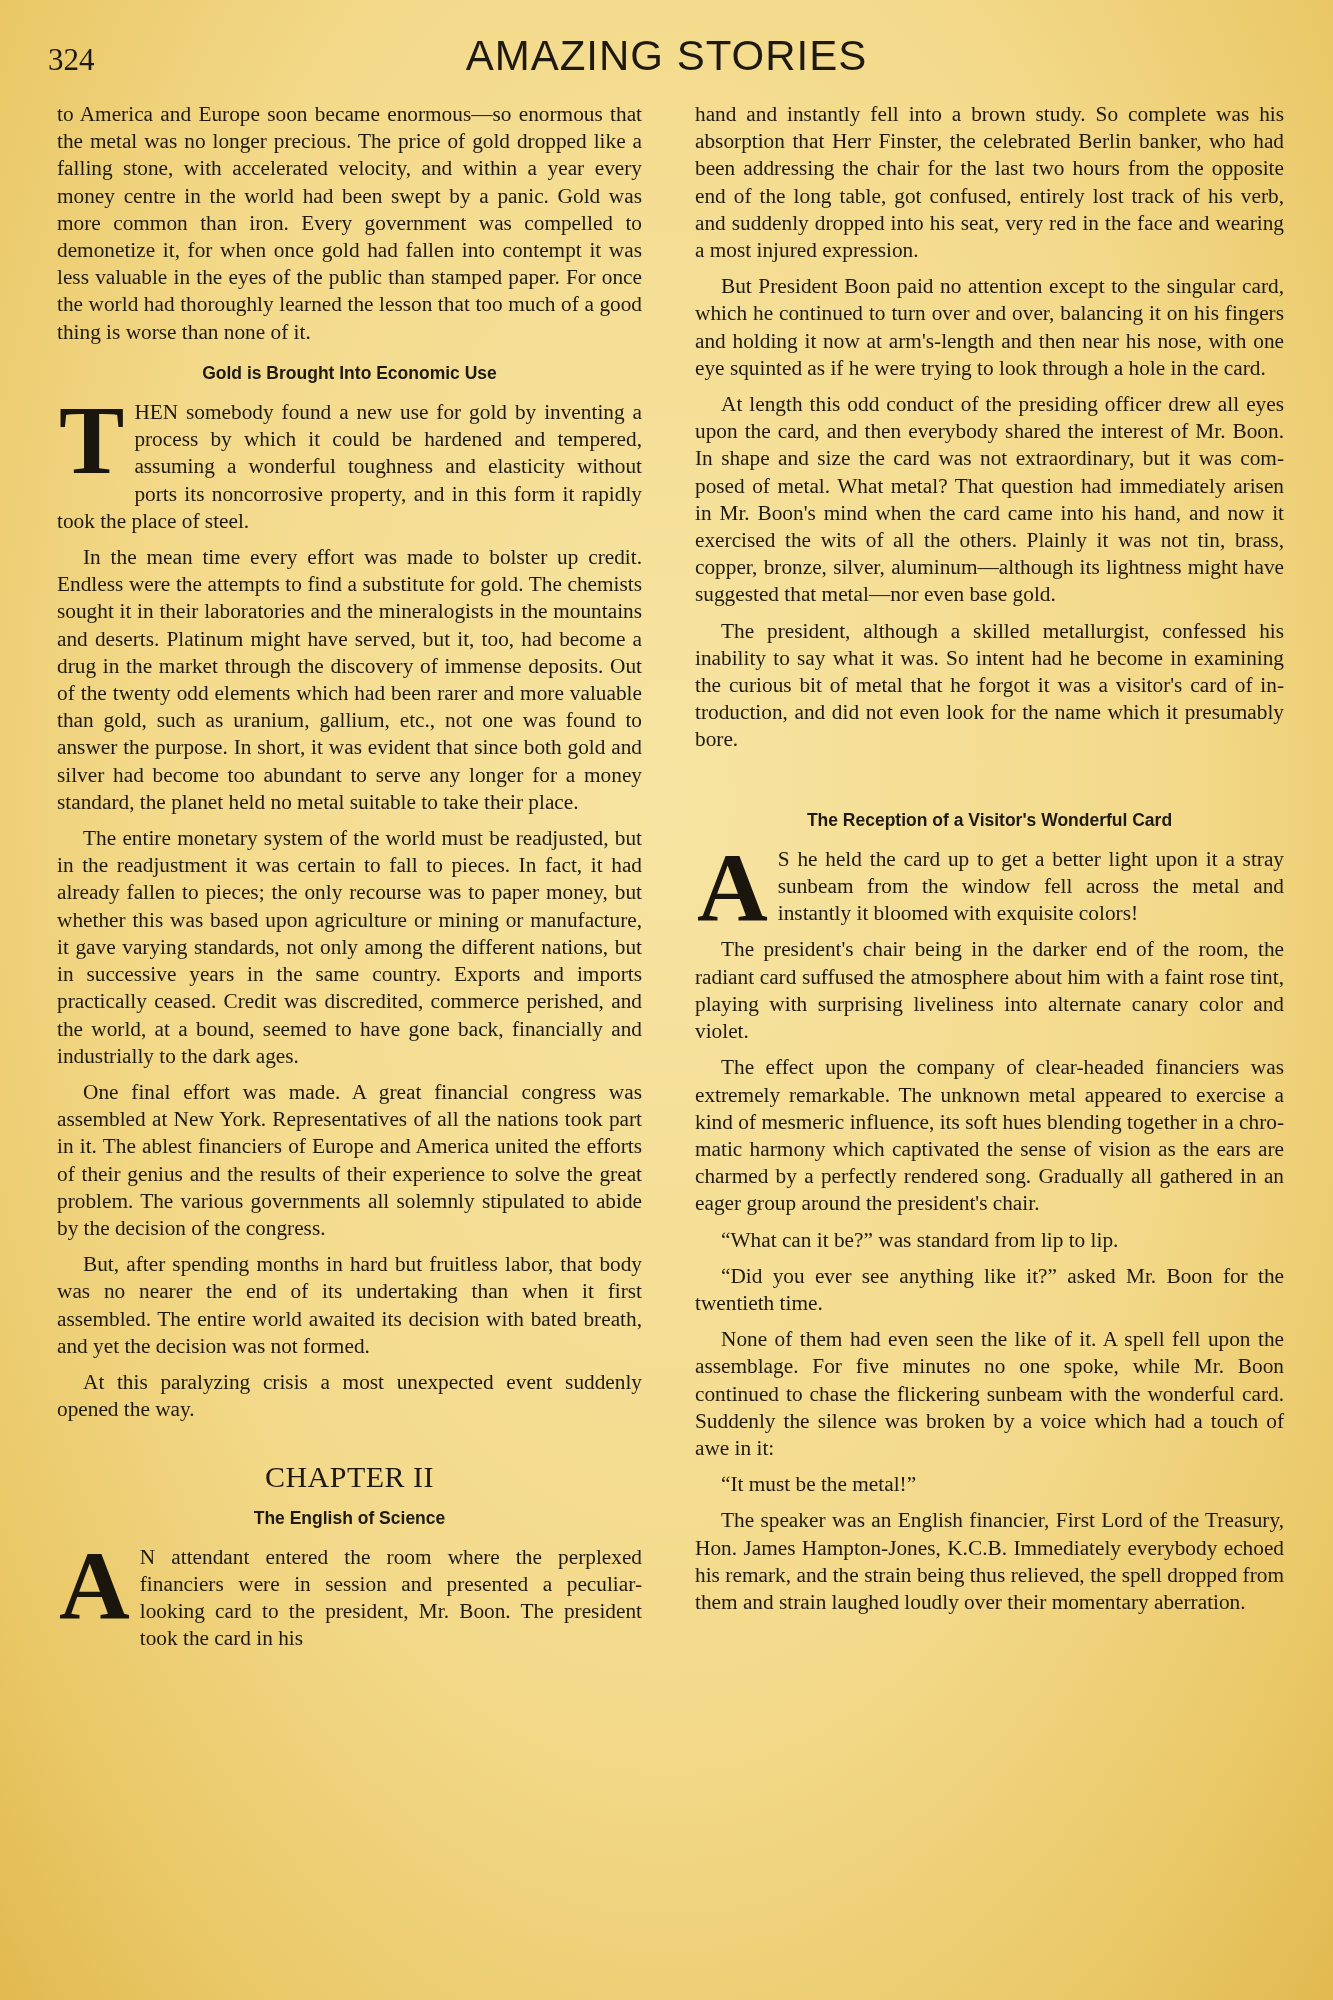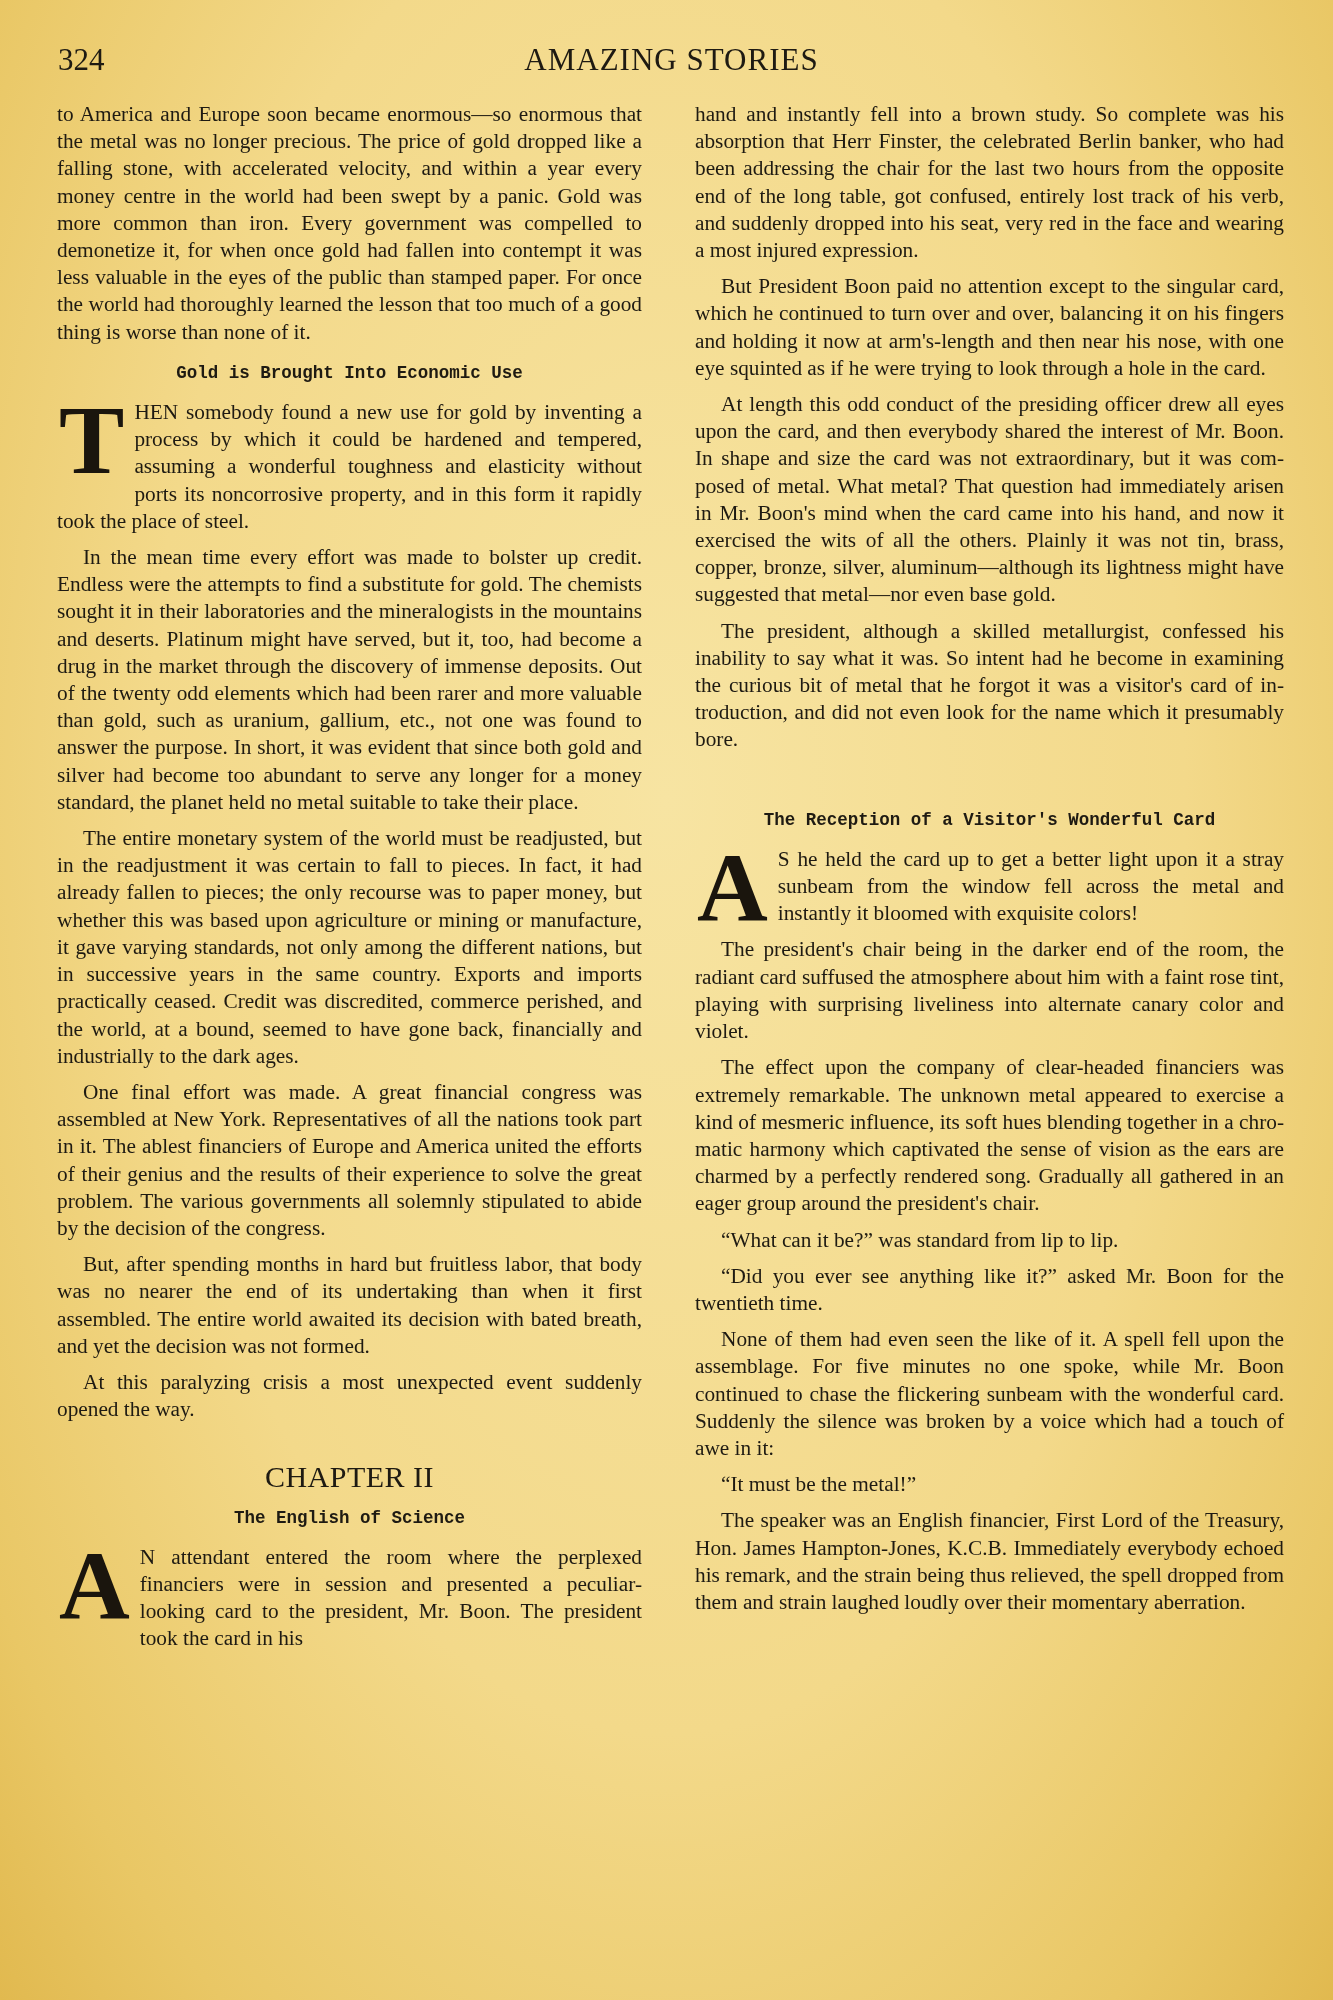--- a/index.html
+++ b/index.html
@@ -4,41 +4,41 @@
 <style>
   html, body { margin: 0; padding: 0; }
   body {
     width: 1333px; height: 2000px; overflow: hidden;
     background: radial-gradient(ellipse at 50% 40%, #f7e4a2 0%, #f3d98a 55%, #e9c765 85%, #e1b94f 100%);
     font-family: "DejaVu Serif", "Liberation Serif", serif;
     color: #1e1a12;
   }
   .page { position: relative; width: 1333px; height: 2000px; }
   .header {
-    position: absolute; top: 40px; left: 58px; right: 48px; height: 40px;
-    display: flex; align-items: center; justify-content: center;
+    position: absolute; top: 40px; left: 48px; right: 48px; height: 40px;
+    display: flex; align-items: flex-end; justify-content: center;
   }
   .page-num {
     position: absolute; left: 0; top: 2px;
     font-family: "Liberation Serif", serif; font-size: 31px;
   }
   .mag-title {
-    font-family: Liberation Serif, serif; font-size: 31px; letter-spacing: 1px;
+    font-family: Liberation Sans, sans-serif; font-size: 42px; letter-spacing: 1px;
   }
   .col {
     position: absolute; top: 92px; width: 603px;
     font-family: "Liberation Serif", serif; font-size: 21.3px; line-height: 27.2px;
     text-align: justify; hyphens: manual;
   }
   .col-left { left: 48px; }
   .col-right { left: 686px; width: 607px; }
   .col p { margin: 9px; text-indent: 26px; }
   .col p.noindent { text-indent: 0; }
   .subhead {
-    text-align: center; font-family: Liberation Mono, monospace; font-weight: bold;
+    text-align: center; font-family: Liberation Sans, sans-serif; font-weight: bold;
     font-size: 17.5px; text-indent: 0; margin: 14px 0 12px 0;
   }
   .chapter {
     text-align: center; font-family: "Liberation Serif", serif; font-size: 30px;
     margin: 40px 0 12px 0; letter-spacing: 0.5px;
   }
   .dropcap-para { text-indent: 0 !important; }
   .dropcap {
     float: left; font-family: "Liberation Serif", serif; font-weight: bold;
     font-size: 98px; line-height: 78px; height: 80px;

